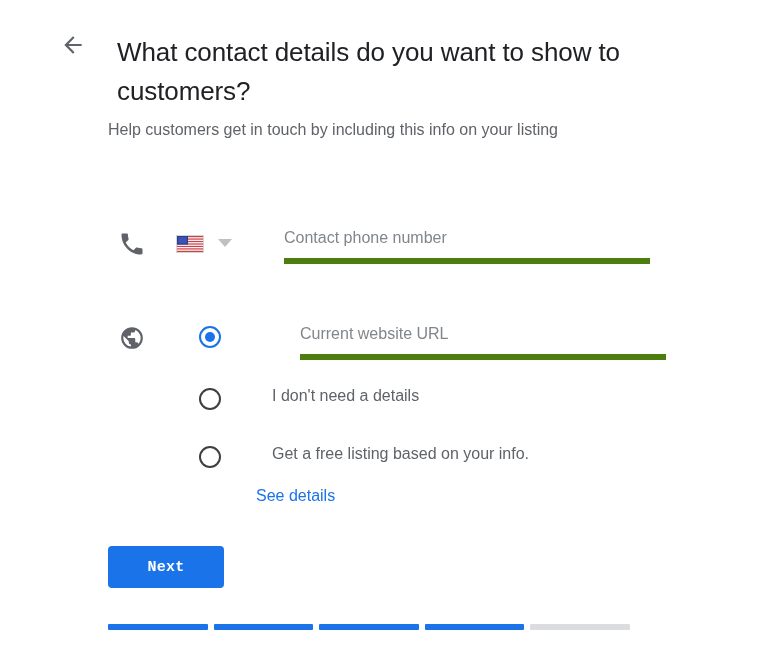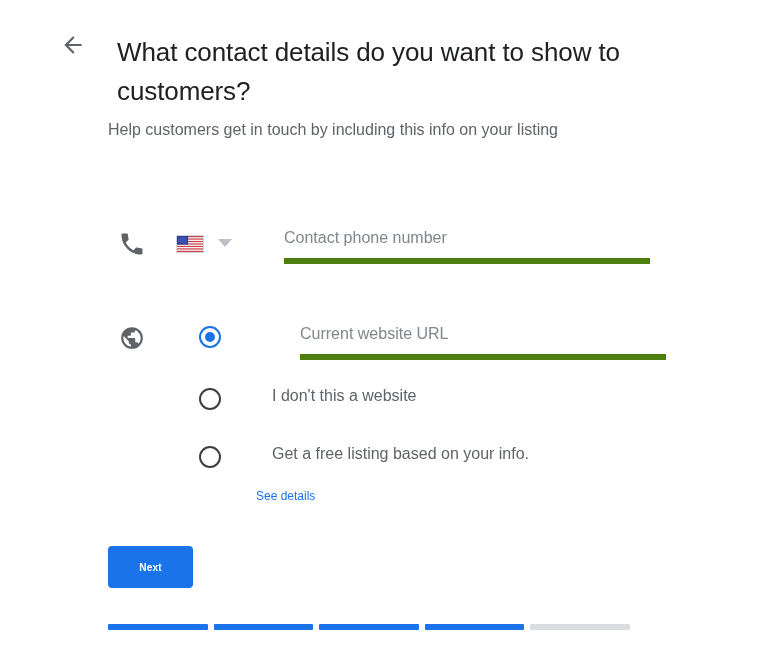--- a/index.html
+++ b/index.html
@@ -173,40 +173,40 @@
     font-size: 16px;
     line-height: 24px;
     color: #5f6368;
     cursor: pointer;
   }
 
   .see-details {
     position: absolute;
     left: 256px;
     top: 484px;
-    font-size: 12px;
+    font-size: 16px;
     line-height: 24px;
     color: #1a73e8;
     text-decoration: none;
     cursor: pointer;
   }
 
   
   .next-btn {
     position: absolute;
     left: 108px;
     top: 546px;
-    width: 85px;
+    width: 116px;
     height: 42px;
     border: none;
     border-radius: 4px;
     background: #1a73e8;
     color: #ffffff;
-    font-family: Liberation Sans, sans-serif;
-    font-size: 10px;
+    font-family: Liberation Mono, monospace;
+    font-size: 15px;
     font-weight: 700;
     letter-spacing: 0.2px;
     cursor: pointer;
   }
 
   
   .progress {
     position: absolute;
     left: 108px;
     top: 624px;
@@ -272,21 +272,21 @@
     </svg>
   </span>
 
   <div class="opt opt-1">
     <span class="radio checked"></span>
     <input class="field" type="text" placeholder="Current website URL" style="">
   </div>
 
   <div class="opt opt-2">
     <span class="radio"></span>
-    <span class="opt-label">I don't this a website</span>
+    <span class="opt-label">I don't need a details</span>
   </div>
 
   <div class="opt opt-3">
     <span class="radio"></span>
     <span class="opt-label">Get a free listing based on your info.</span>
   </div>
 
   <a class="see-details" href="#">See details</a>
 
   <button class="next-btn">Next</button>

